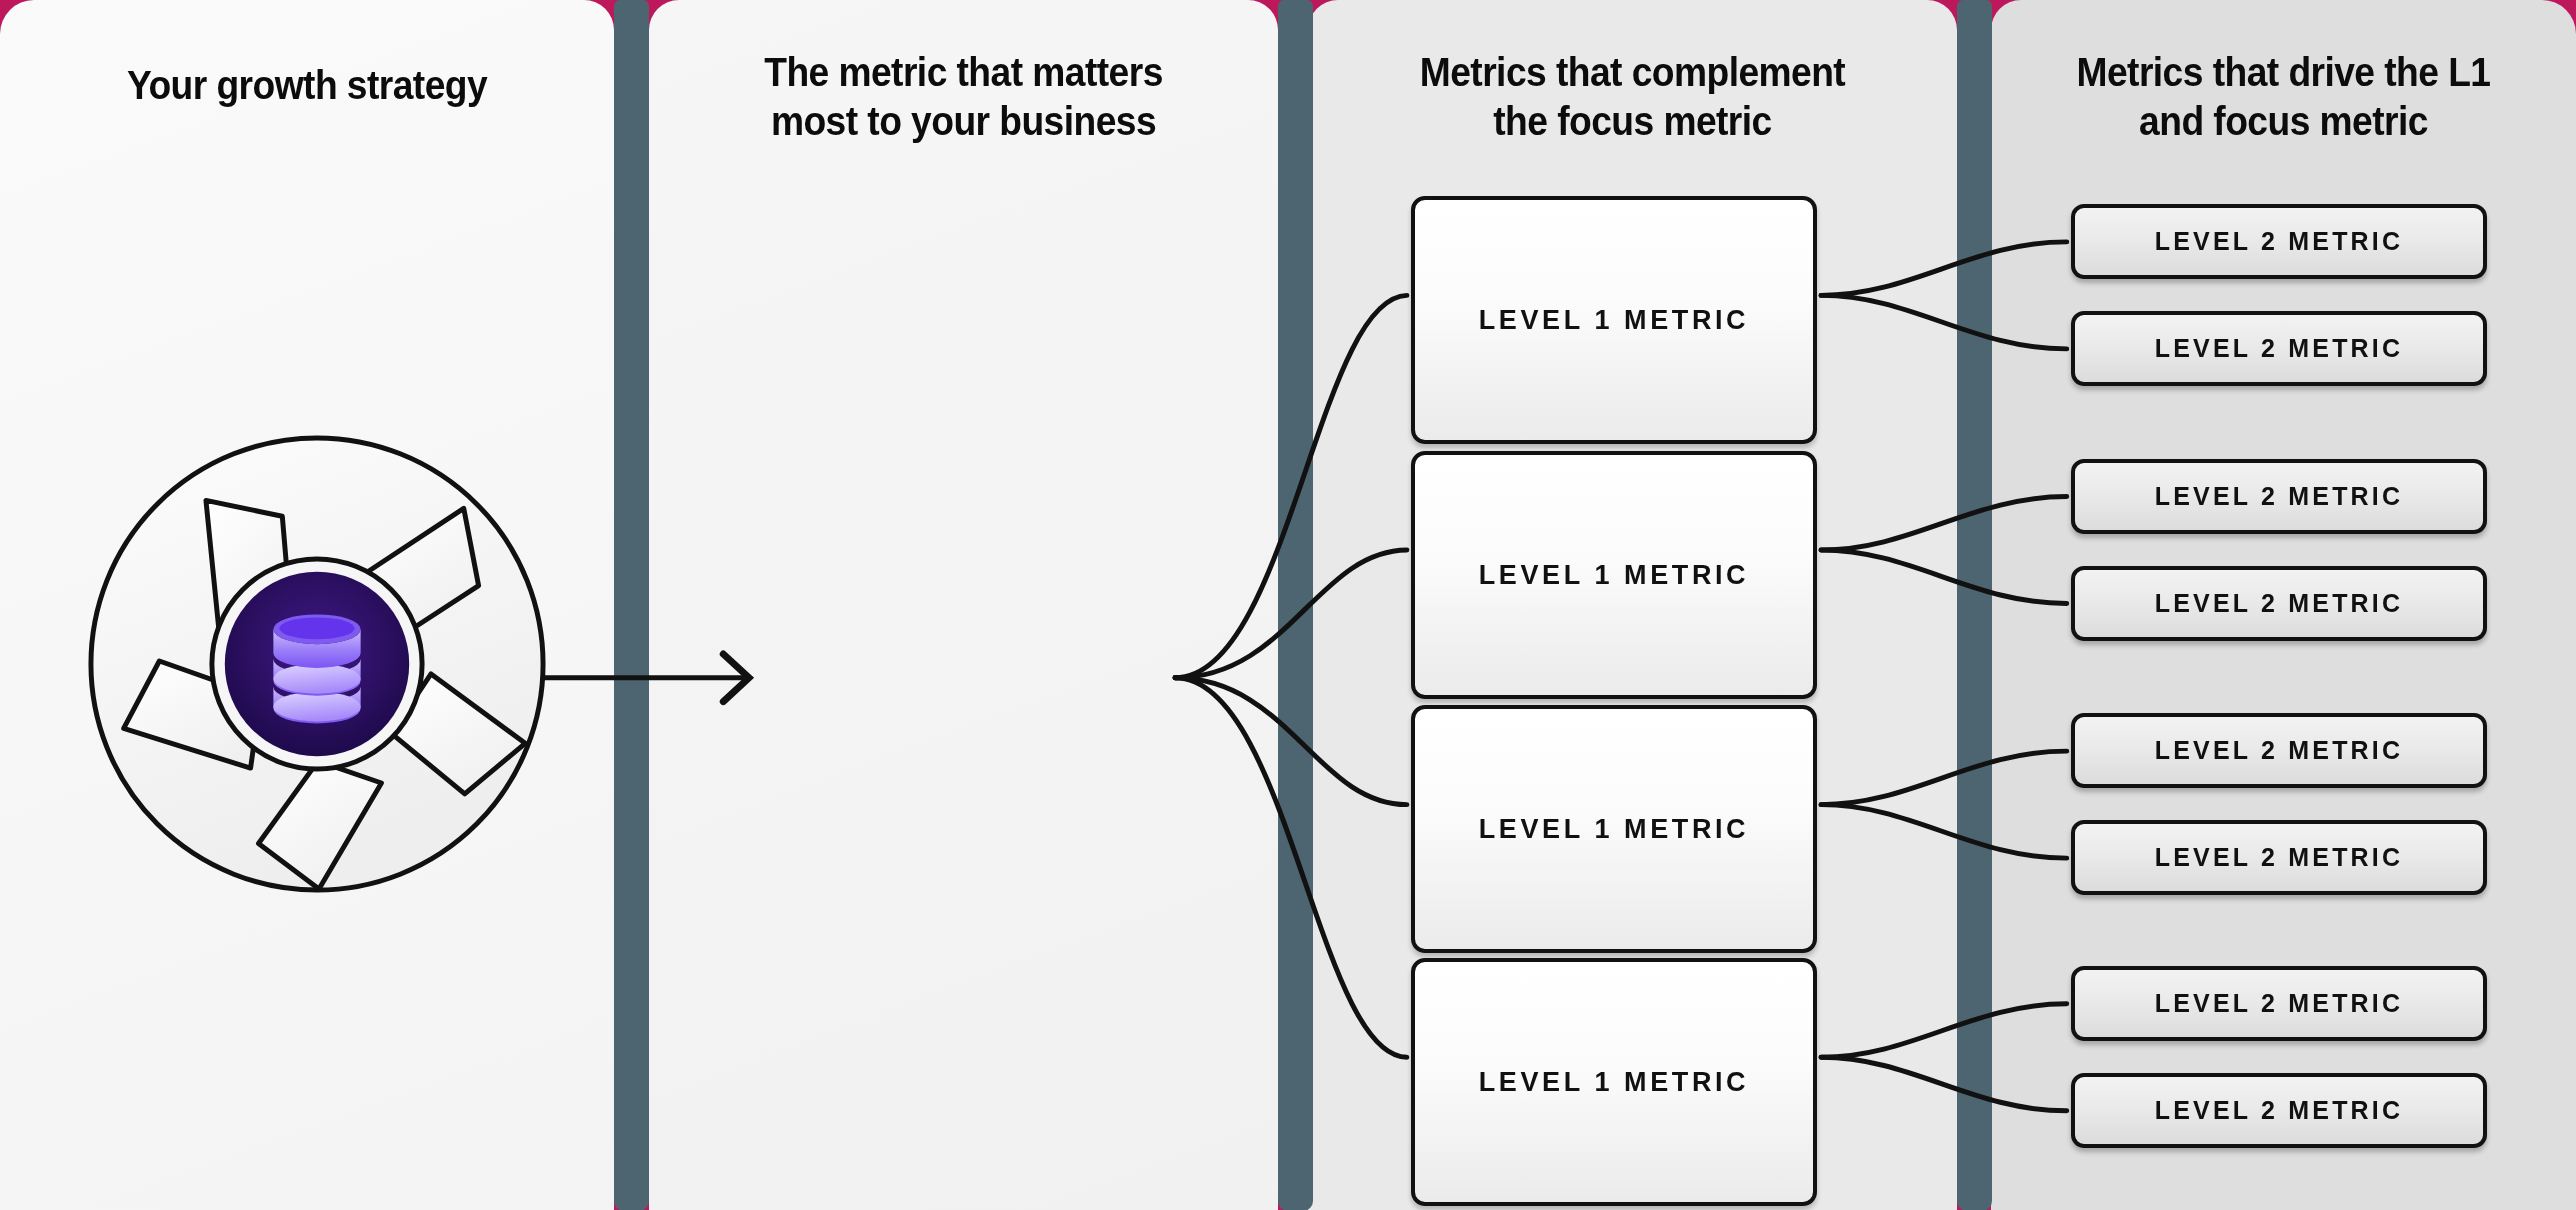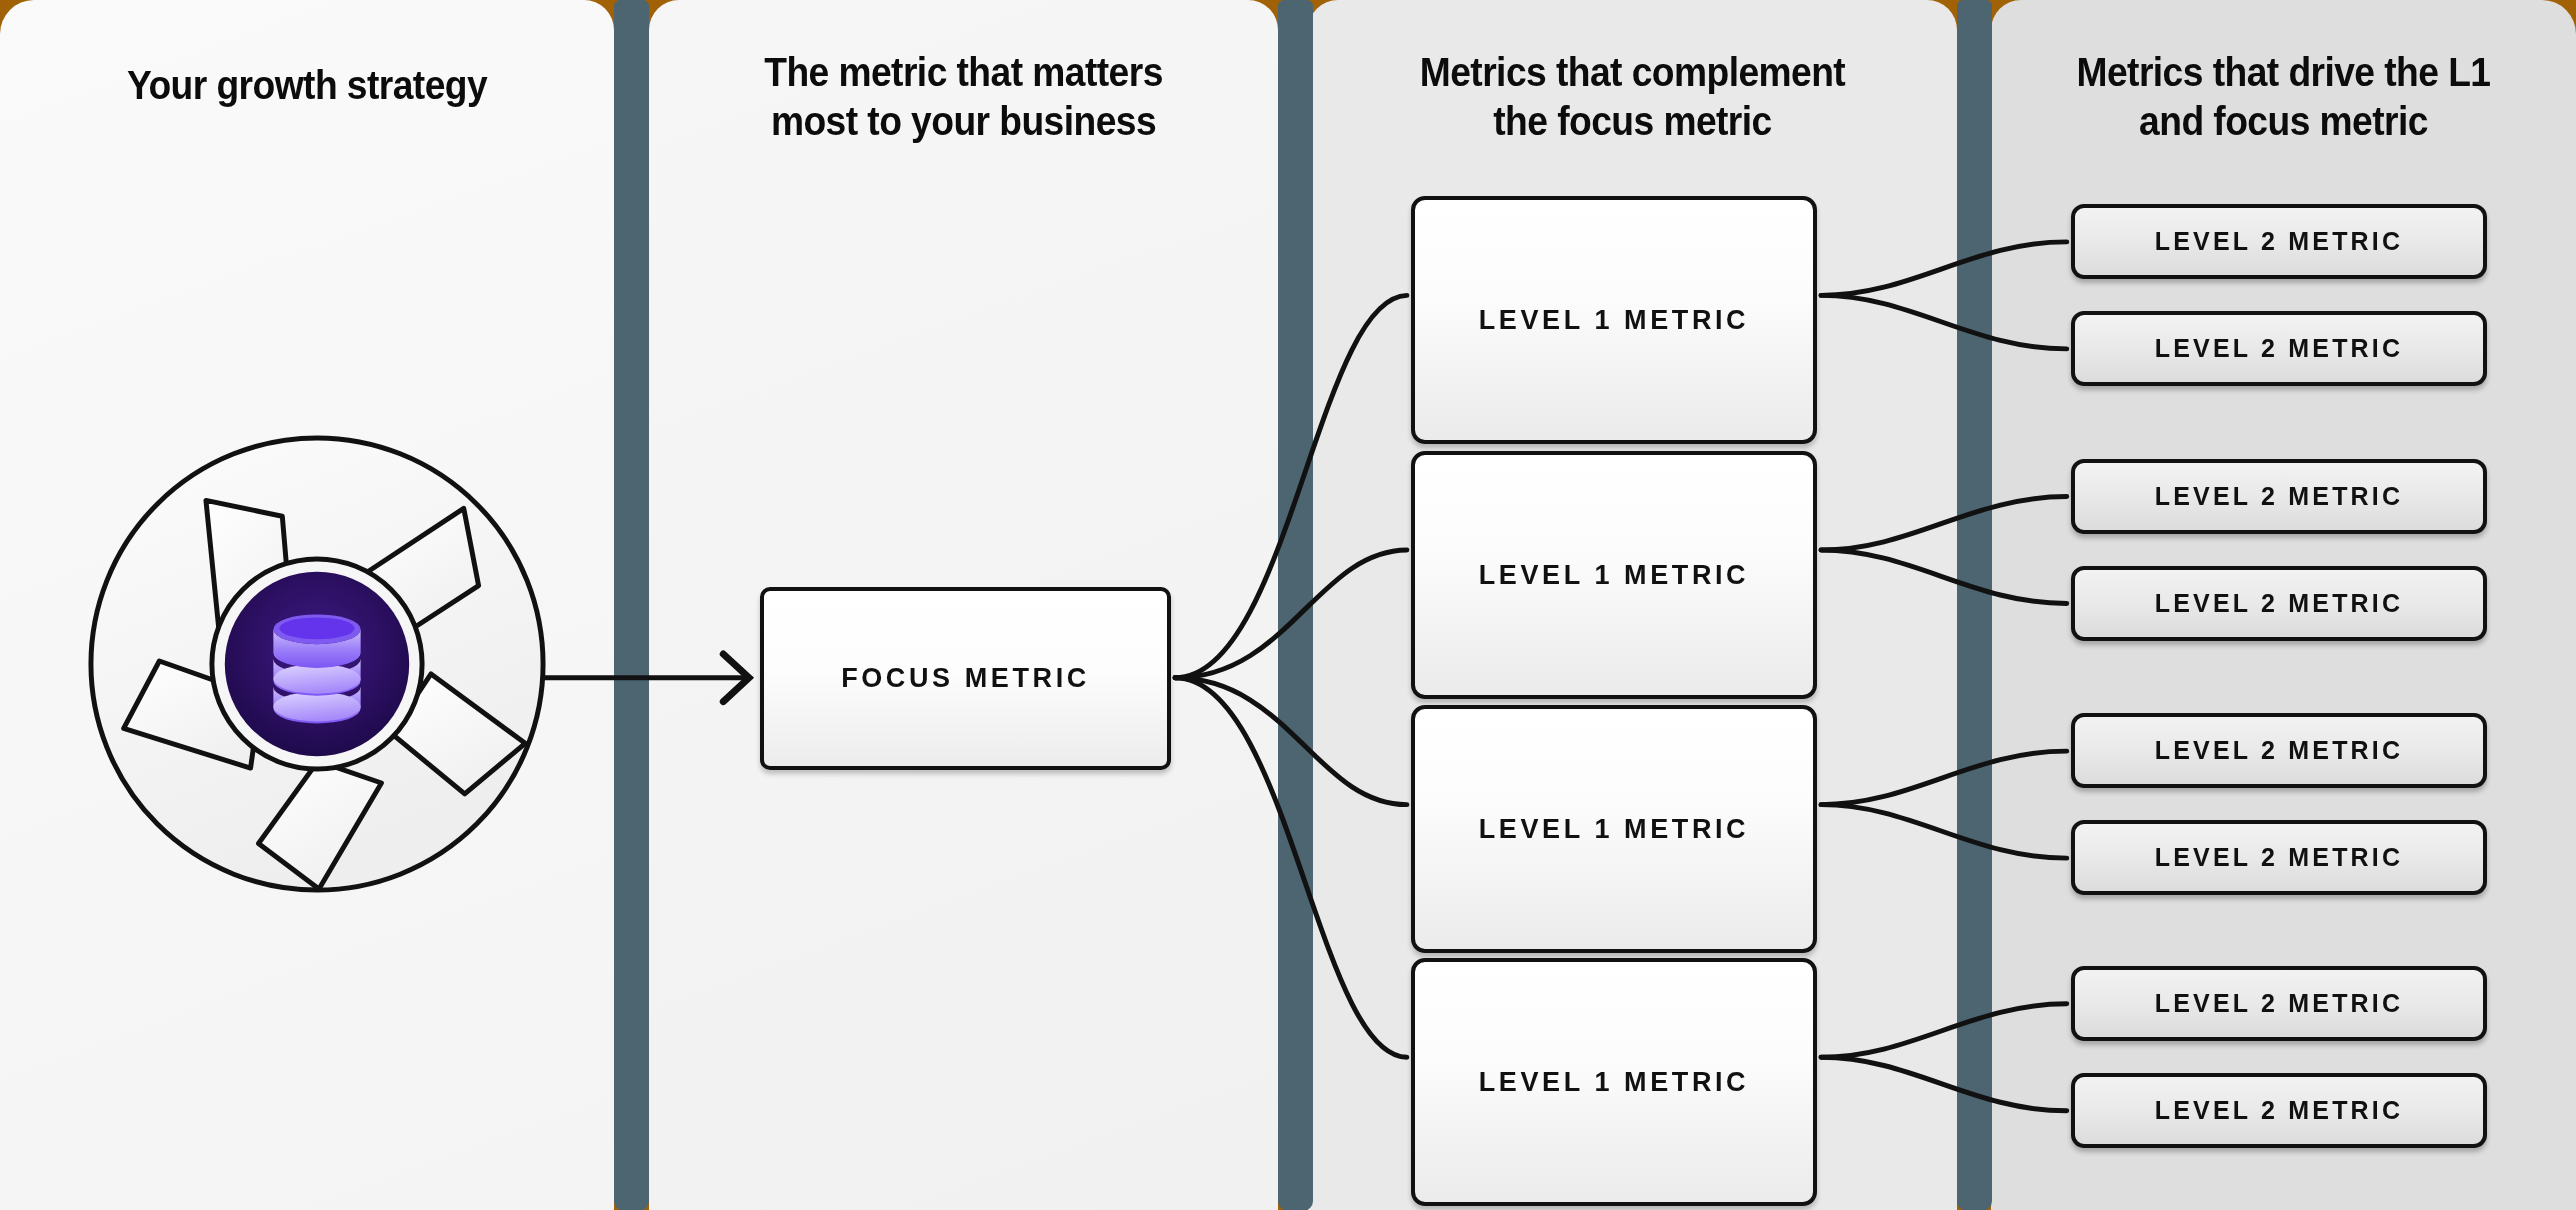--- a/index.html
+++ b/index.html
@@ -6,21 +6,21 @@
   html, body {
     width:2576px; height:1211px;
     background:#ffffff;
     font-family:"Liberation Sans", sans-serif;
     overflow:hidden;
   }
 
   #stage {
     position:relative;
     width:2576px; height:1211px;
-    background:#a16207;
+    background:#be185d;
   }
 
   
   .panel {
     position:absolute;
     top:0;
     height:1211px;
     border-radius:30px 30px 0 0;
   }
   .panel.p1 { left:0;    width:614px;  background:linear-gradient(160deg,#fafafa 0%,#f4f4f4 100%); border-radius:34px 30px 0 0; }
@@ -212,21 +212,20 @@
       <path d="M 1838 555 C 1930 555 1990 609 2086 609"></path>
 
       <path d="M 1838 812 C 1930 812 1990 758 2086 758"></path>
       <path d="M 1838 812 C 1930 812 1990 866 2086 866"></path>
 
       <path d="M 1838 1067 C 1930 1067 1990 1013 2086 1013"></path>
       <path d="M 1838 1067 C 1930 1067 1990 1121 2086 1121"></path>
     </g>
   </svg>
 
-  <div class="box focus">FOCUS METRIC</div>
 
   <div class="box l1 n1">LEVEL 1 METRIC</div>
   <div class="box l1 n2">LEVEL 1 METRIC</div>
   <div class="box l1 n3">LEVEL 1 METRIC</div>
   <div class="box l1 n4">LEVEL 1 METRIC</div>
 
   <div class="box l2" style="top:204px">LEVEL 2 METRIC</div>
   <div class="box l2" style="top:311px">LEVEL 2 METRIC</div>
   <div class="box l2" style="top:459px">LEVEL 2 METRIC</div>
   <div class="box l2" style="top:566px">LEVEL 2 METRIC</div>

